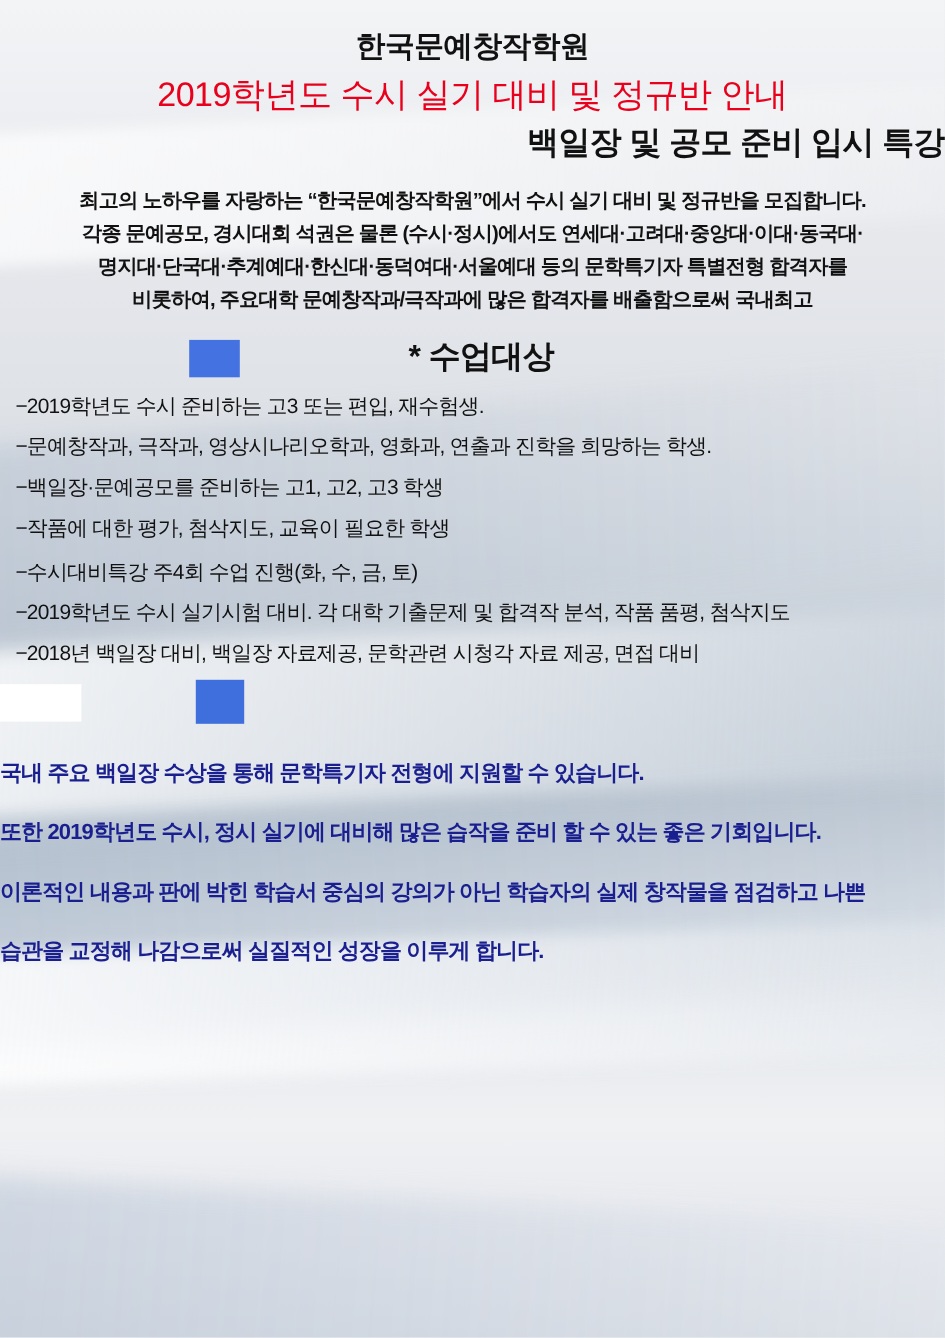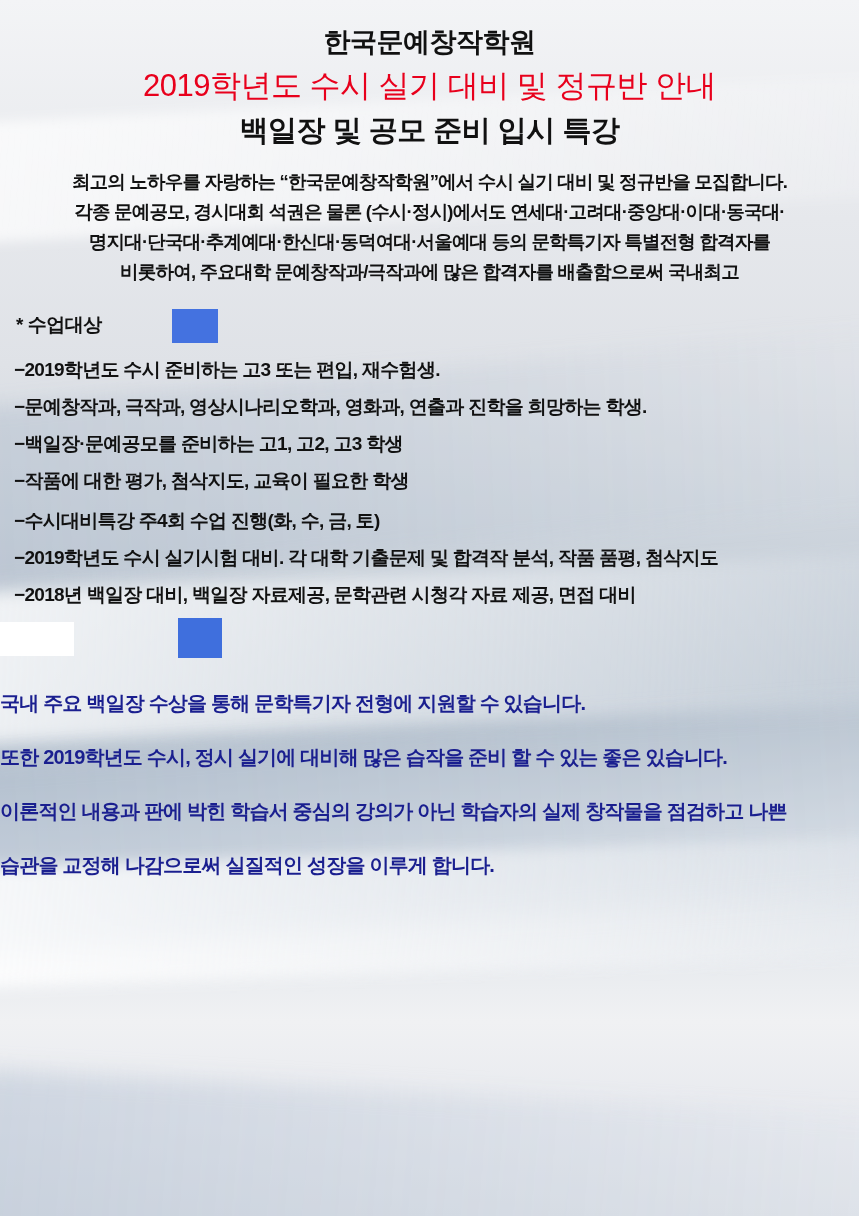--- a/index.html
+++ b/index.html
@@ -88,20 +88,21 @@
     letter-spacing: -0.5px;
     line-height: 1.2;
   }
   .sub-title {
     margin-top: 8px;
     font-size: 29px;
     font-weight: bold;
     color: #111111;
     letter-spacing: -0.5px;
     line-height: 1.2;
+    text-align: right;
   }
 
   
   .intro {
     position: relative;
     margin-top: 20px;
     padding: 0 6px;
     text-align: center;
     color: #111111;
     font-size: 18.5px;
@@ -121,36 +122,37 @@
   .section-head .bar {
     position: absolute;
     top: 2px;
     width: 46px;
     height: 34px;
     background: #4472e0;
   }
   .section-head .label {
     position: relative;
     z-index: 2;
-    font-size: 19px;
+    font-size: 29px;
     font-weight: bold;
     color: #111111;
     letter-spacing: -0.5px;
     line-height: 36px;
+    text-align: center;
   }
 
   
   .list {
     position: relative;
     margin-top: 10px;
     padding-left: 14px;
   }
   .list .row {
     font-size: 19px;
-    font-weight: bold;
+    font-weight: normal;
     color: #111111;
     letter-spacing: -0.7px;
     line-height: 1.58;
     margin-bottom: 7px;
     white-space: nowrap;
   }
   .list .row .hl { color: #e8001c; }
 
   
   .accent-row {
@@ -229,18 +231,18 @@
     <div class="row">−2018년 백일장 대비, 백일장 자료제공, 문학관련 시청각 자료 제공, 면접 대비</div>
   </div>
 
   <div class="accent-row">
     <div class="blk-a"></div>
     <div class="blk-b"></div>
   </div>
 
   <div class="footer">
     <div class="line">국내 주요 백일장 수상을 통해 문학특기자 전형에 지원할 수 있습니다.</div>
-    <div class="line">또한 2019학년도 수시, 정시 실기에 대비해 많은 습작을 준비 할 수 있는 좋은 있습니다.</div>
+    <div class="line">또한 2019학년도 수시, 정시 실기에 대비해 많은 습작을 준비 할 수 있는 좋은 기회입니다.</div>
     <div class="line">이론적인 내용과 판에 박힌 학습서 중심의 강의가 아닌 학습자의 실제 창작물을 점검하고 나쁜</div>
     <div class="line">습관을 교정해 나감으로써 실질적인 성장을 이루게 합니다.</div>
   </div>
 
 </div>
 
 </body></html>

